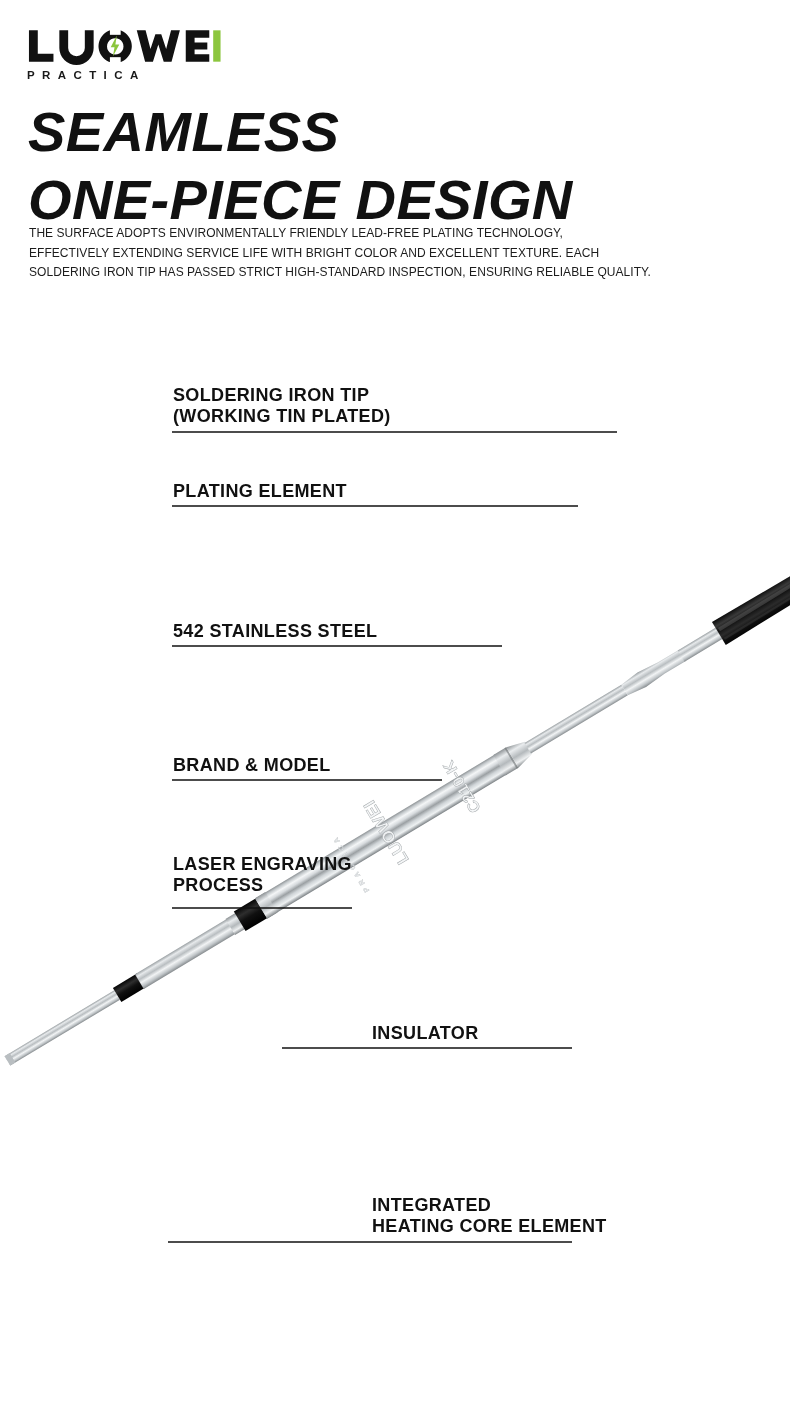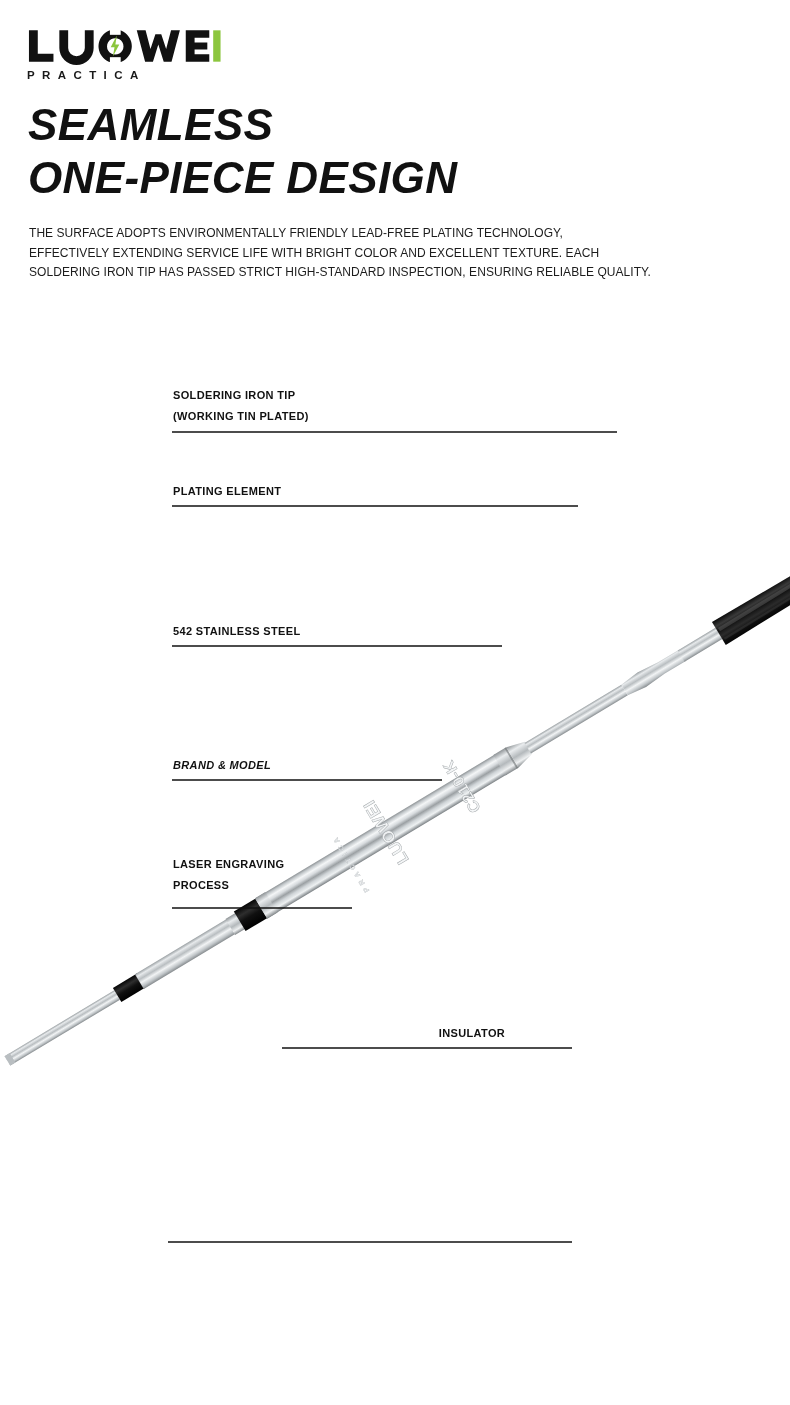--- a/index.html
+++ b/index.html
@@ -24,21 +24,21 @@
     font-size:11.5px;
     font-weight:700;
     letter-spacing:7.4px;
     color:#1a1a1a;
     font-family:"Liberation Sans", sans-serif;
   }
 
   
   #headline {
     position:absolute; left:28px; top:98px;
-    font-size:44px;
+    font-size:56px;
     font-weight:700;
     font-style:italic;
     line-height:1.21;
     letter-spacing:0.4px;
     color:#111;
     white-space:pre-line;
   }
 
   
   #intro-paragraph {
@@ -53,28 +53,28 @@
 
   
   #diagram {
     position:absolute; left:0; top:330px;
     width:790px; height:1000px;
   }
   #diagram svg { display:block; }
 
   .callout-text {
     position:absolute;
-    font-size:11px;
+    font-size:18px;
     font-weight:700;
     letter-spacing:0.35px;
     line-height:21px;
     color:#111;
     white-space:pre-line;
   }
-  .callout-text.right { text-align:center; }
+  .callout-text.right { text-align:left; }
 </style>
 </head>
 <body>
 
 <div id="logo-block">
 
   <svg id="logo-mark" viewBox="0 0 200 36" width="196" height="36" aria-label="LUOWEI">
 
     <path d="M2,2 L11,2 L11,26 L27,26 L27,34 L2,34 Z" fill="#111"></path>
 
@@ -238,21 +238,23 @@
     </g>
   </svg>
 
   <div class="callout-text" style="left:173px; top:55px;">SOLDERING IRON TIP
 (WORKING TIN PLATED)</div>
 
   <div class="callout-text" style="left:173px; top:151px;">PLATING ELEMENT</div>
 
   <div class="callout-text" style="left:173px; top:291px;">542 STAINLESS STEEL</div>
 
-  <div class="callout-text" style="left:173px; top:425px;font-style:italic;">BRAND &amp; MODEL</div>
+  <div class="callout-text" style="left:173px; top:425px;">BRAND &amp; MODEL</div>
 
   <div class="callout-text" style="left:173px; top:524px;">LASER ENGRAVING
 PROCESS</div>
 
   <div class="callout-text right" style="left:372px; top:693px; width:200px;">INSULATOR</div>
 
+  <div class="callout-text" style="left:372px; top:865px;">INTEGRATED
+HEATING CORE ELEMENT</div>
 
 </div>
 
 </body></html>

